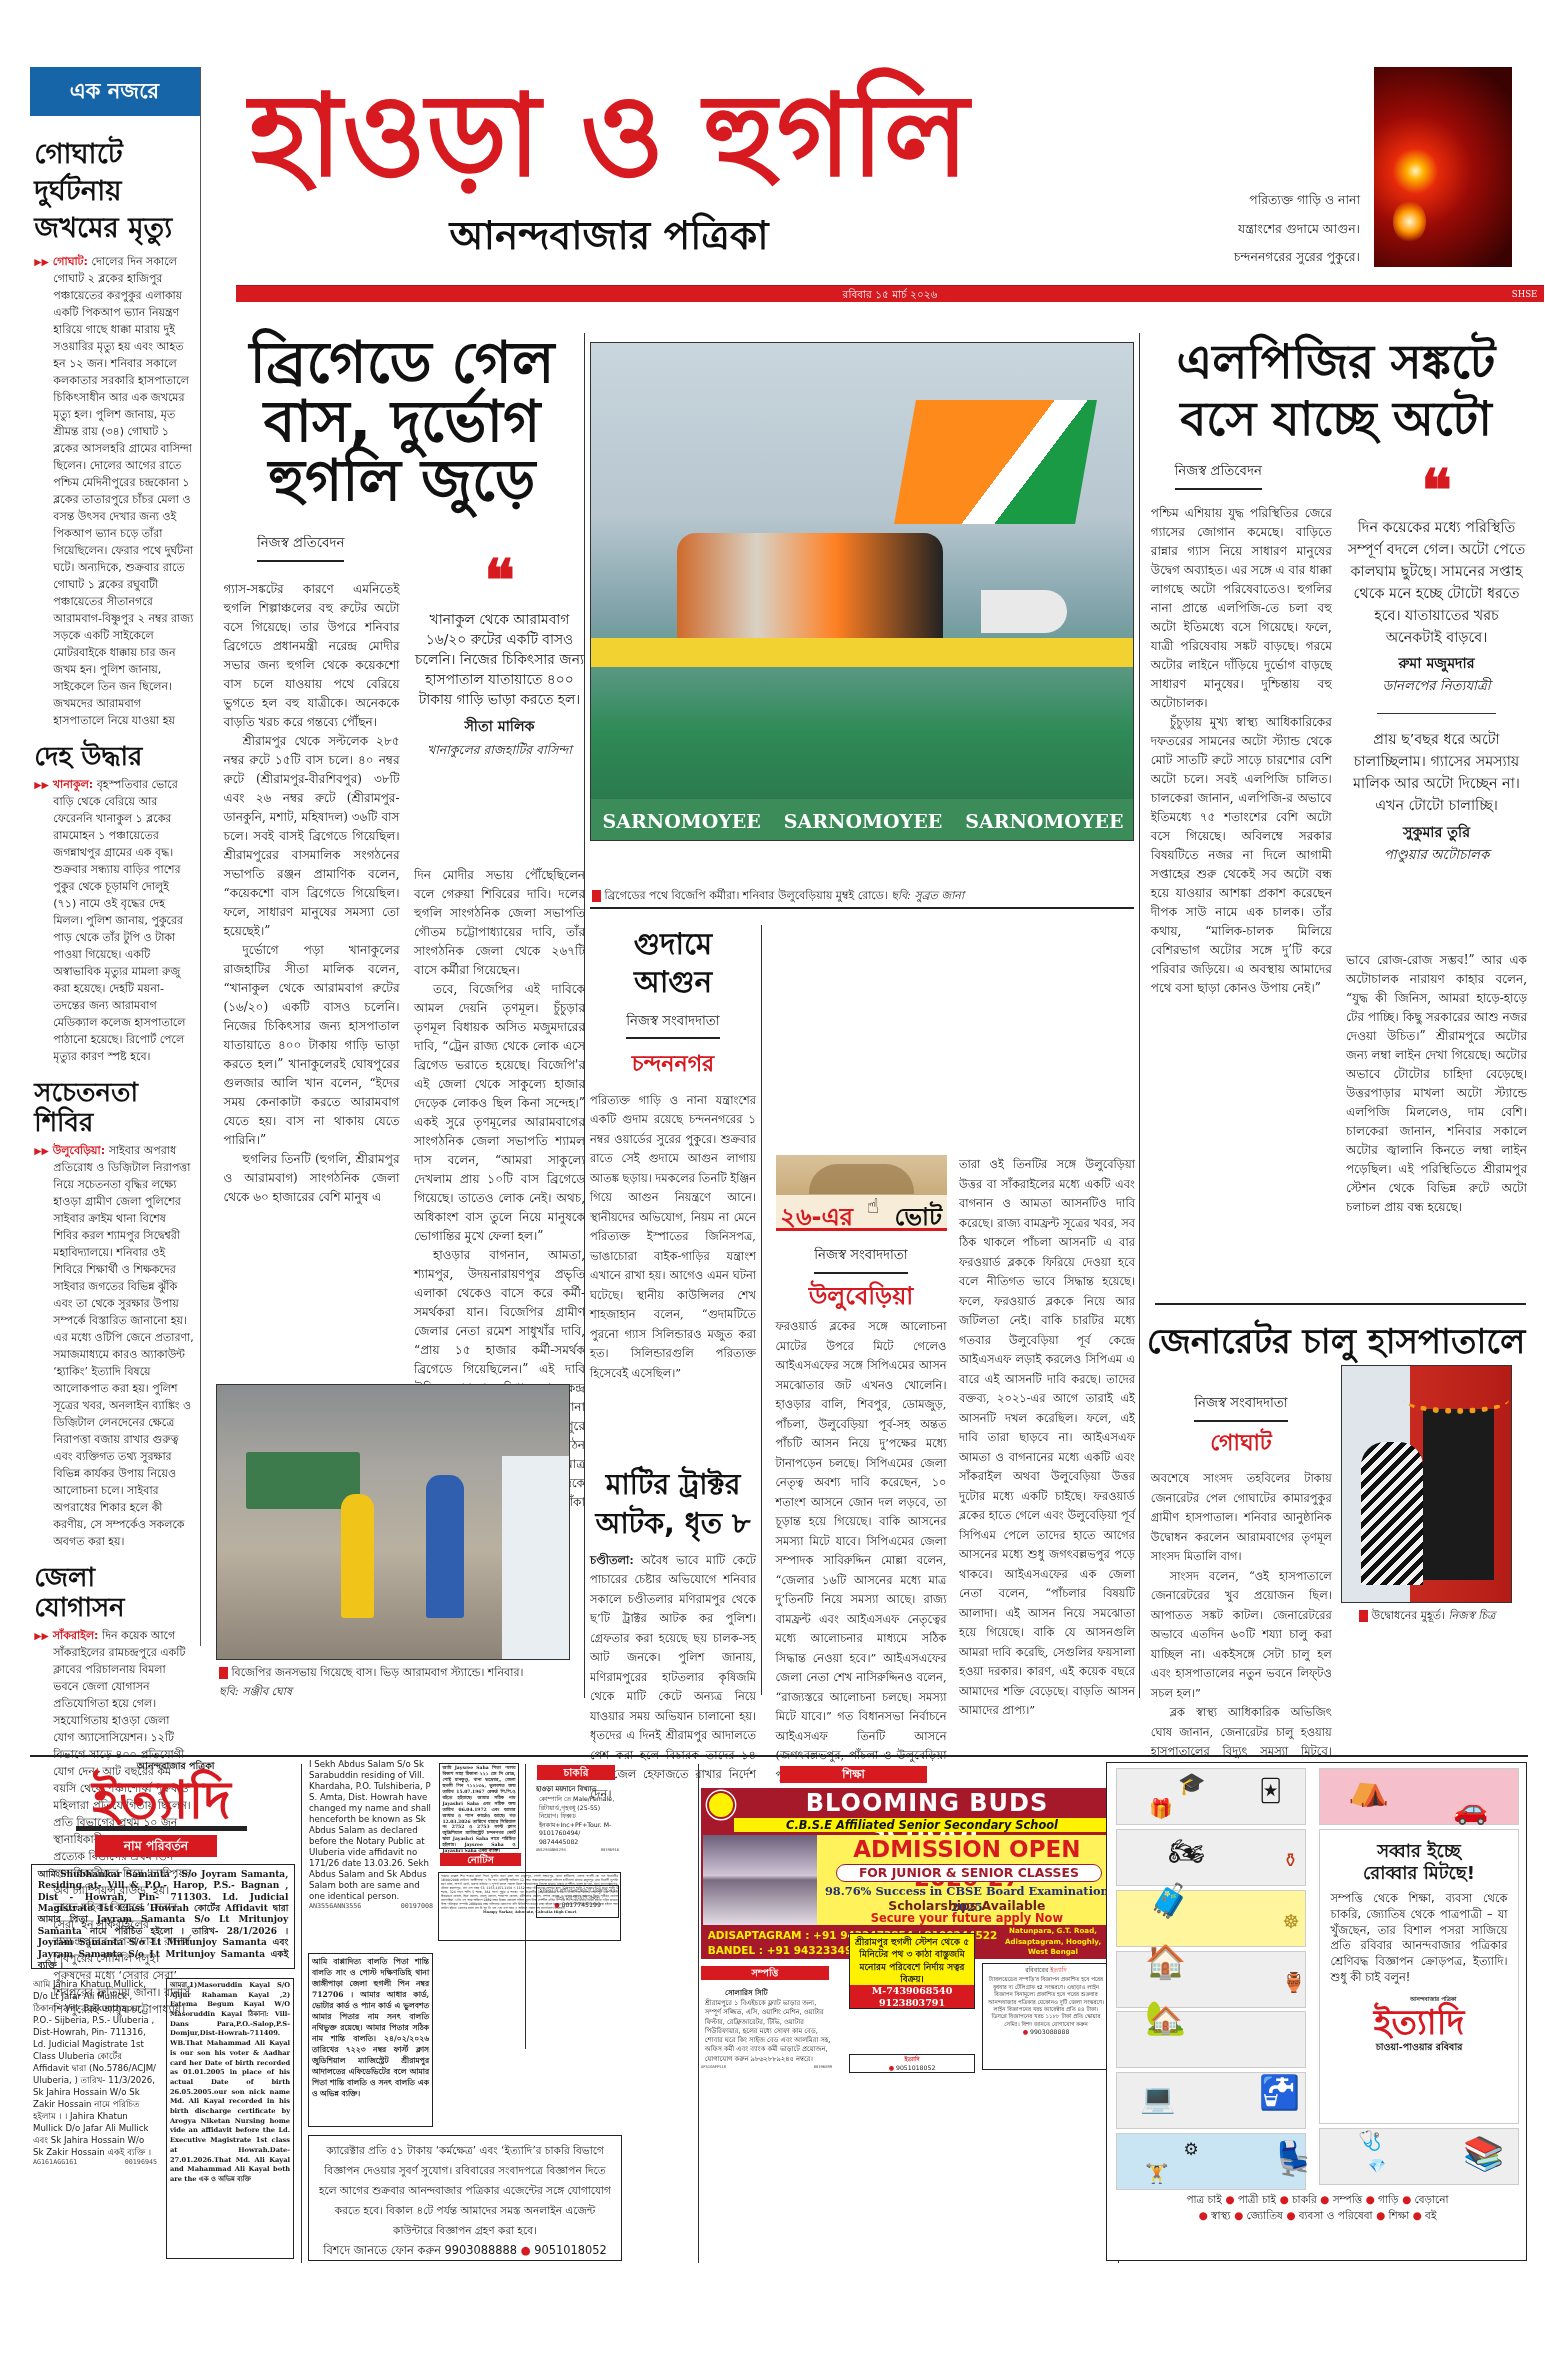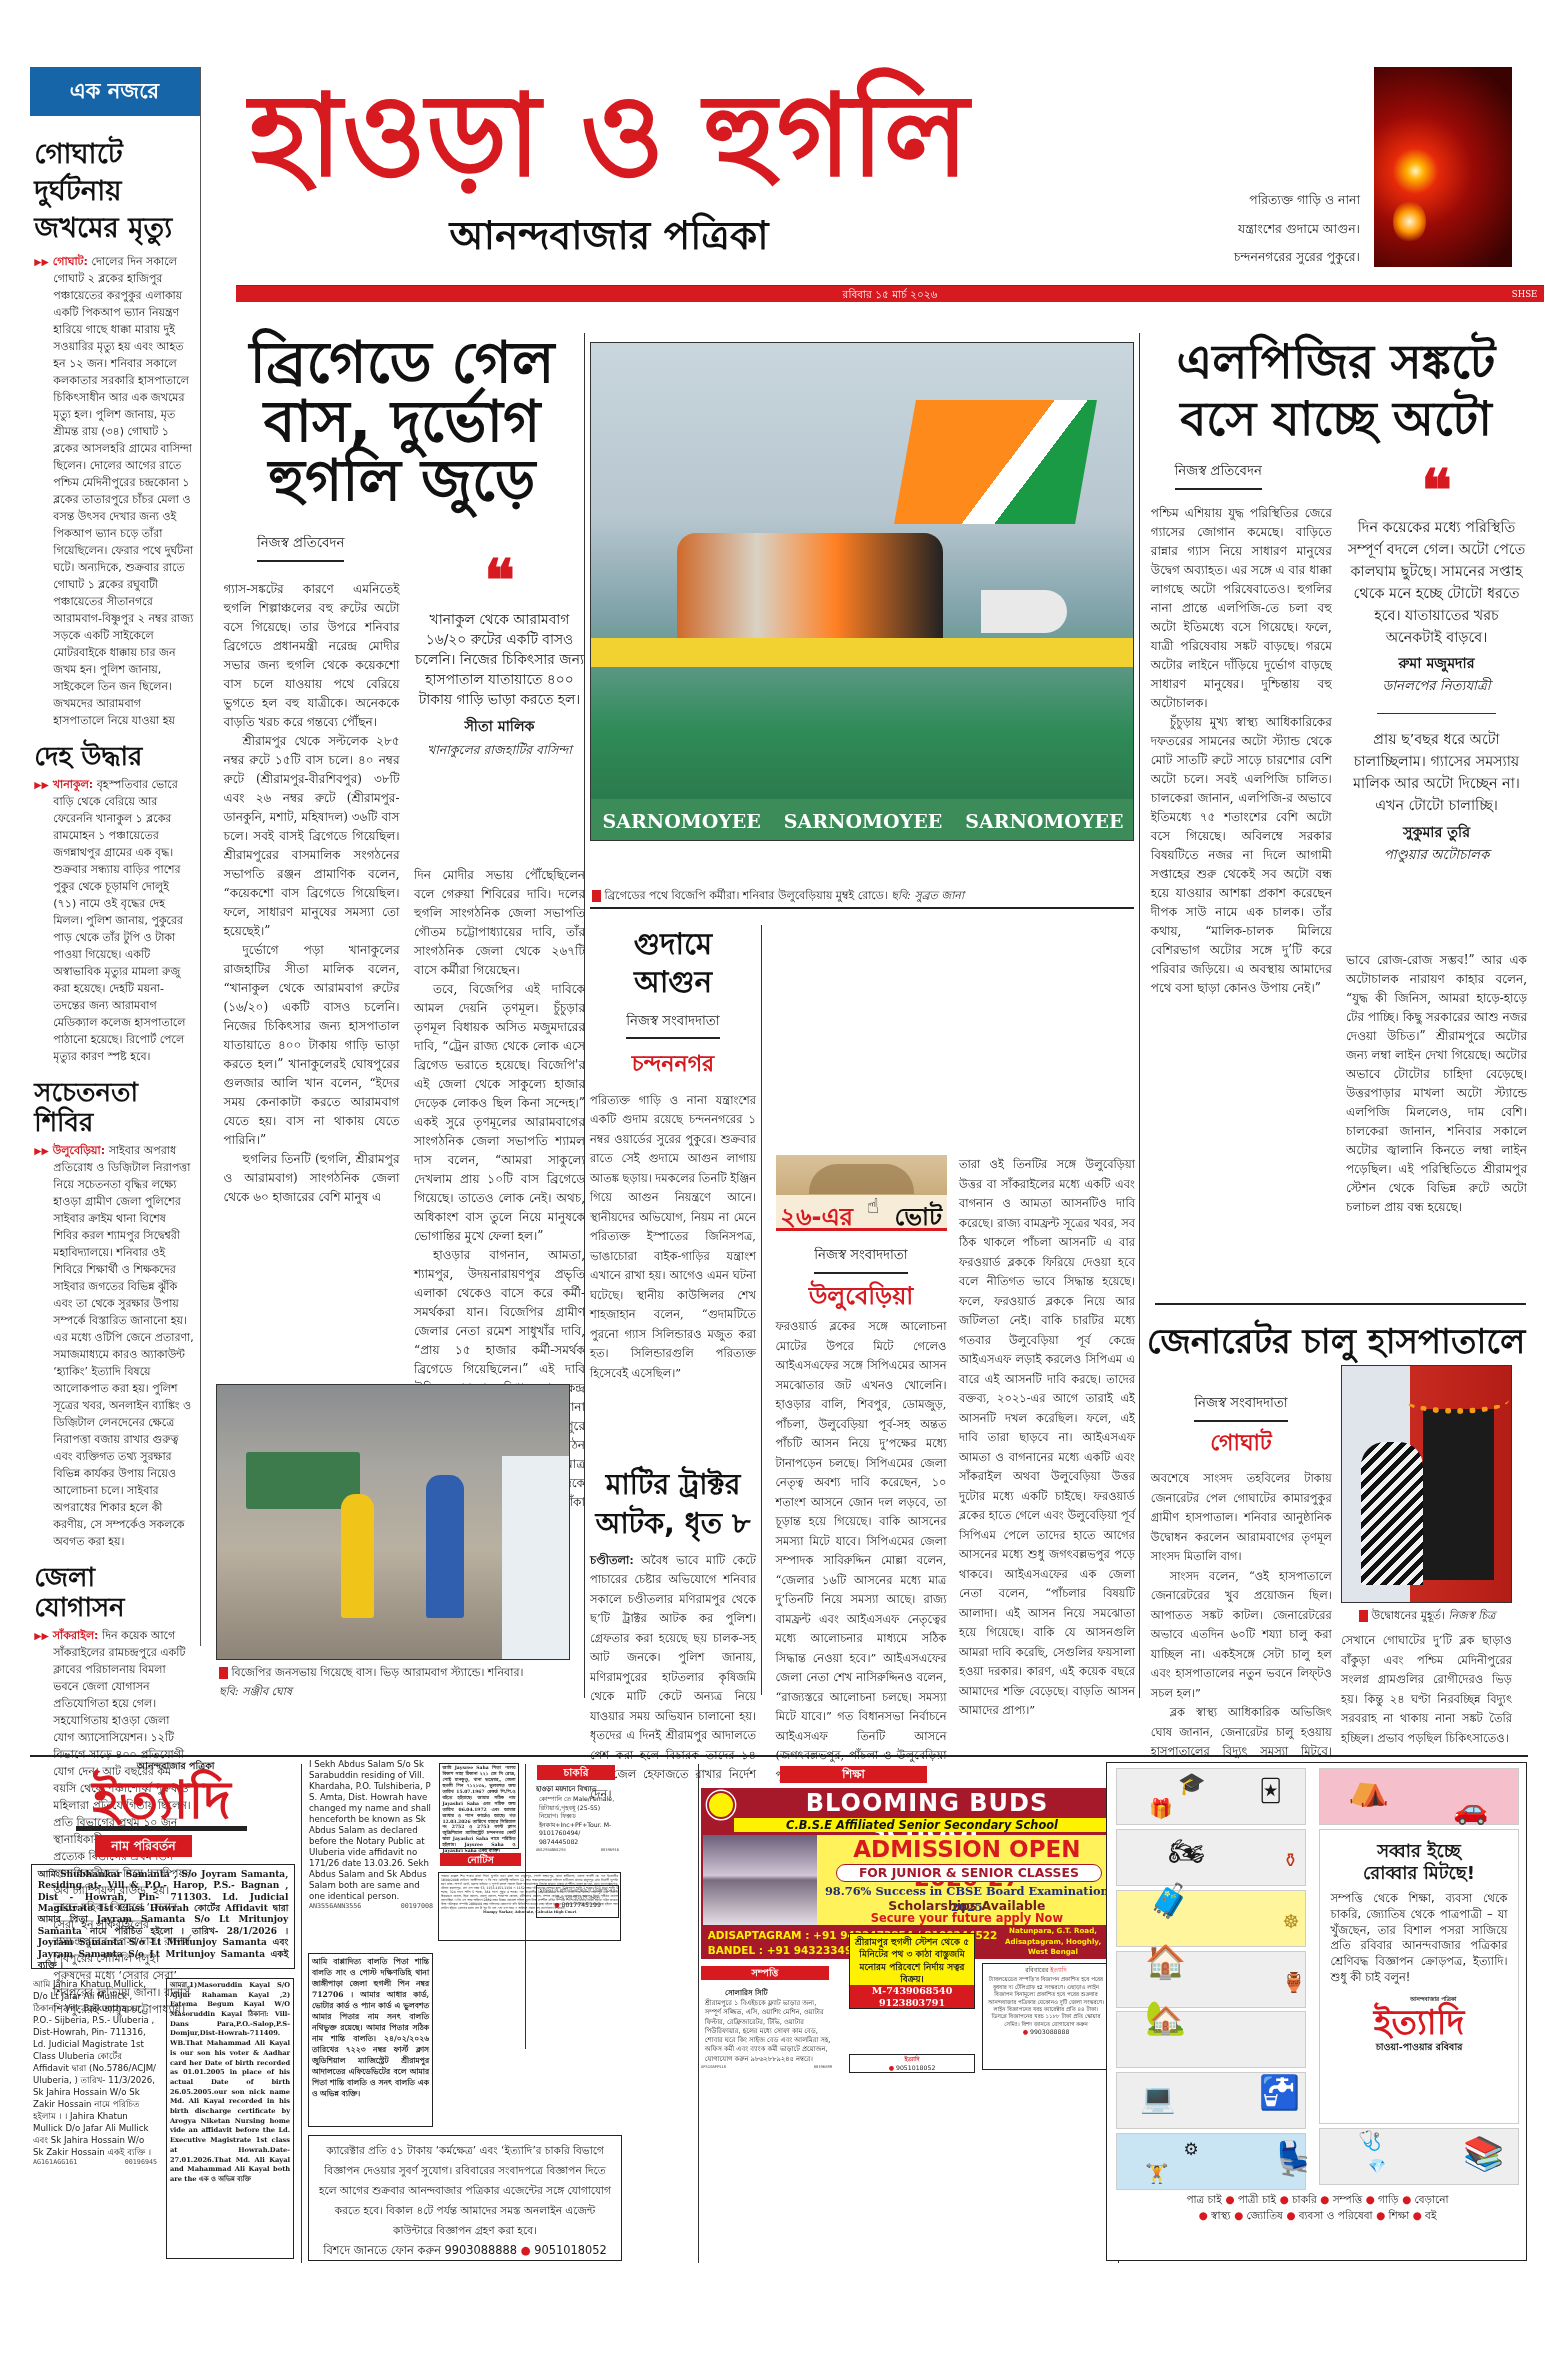--- a/index.html
+++ b/index.html
@@ -204,33 +204,30 @@
     <p>ব্লক স্বাস্থ্য আধিকারিক অভিজিৎ ঘোষ জানান, জেনারেটর চালু হওয়ায় হাসপাতালের বিদ্যুৎ সমস্যা মিটবে। বিদ্যুৎ সঙ্কটের কারণে নতুন ভবনের দোতলা ব্যবহার করা যাচ্ছিল না। ফলে, ৬০টি শয্যার অনুমোদন থাকা সত্ত্বেও ৩০টি শয্যাই রাখা হয়েছিল। হাসপাতাল সূত্রে জানা গিয়েছে,</p>
   </div>
   <div class="photo" style="left:195px; top:48px; width:171px; height:238px; background:linear-gradient(90deg, #dfe5ea 0%, #dfe5ea 40%, #c82a20 40%, #b31d16 100%);">
     <div class="abs" style="left:81px; top:43px; width:71px; height:171px; background:#1b1b1b;"></div>
     <div class="abs" style="left:62px; top:19px; width:105px; height:28.5px; border-bottom:6.7px dotted #f39a18; border-radius:0 0 50% 50%;"></div>
     <div class="abs" style="left:19px; top:76px; width:62px; height:143px; background:repeating-linear-gradient(135deg, #111 0 4.8px, #f2f2f2 4.8px 9.5px); border-radius:24px 24px 0 0;"></div>
   </div>
   <div class="abs caption" style="left:213px; top:290px; width:171px;">
     <span class="sq"></span><span>উদ্বোধনের মুহূর্ত।</span> <i>নিজস্ব চিত্র</i>
   </div>
-  <div class="abs body-text" style="left:195px; top:314px; width:171px; font-size:11.4px; line-height:19.5px;">
-      <p>সেখানে গোঘাটের দু’টি ব্লক ছাড়াও বাঁকুড়া এবং পশ্চিম মেদিনীপুরের সংলগ্ন গ্রামগুলির রোগীদেরও ভিড় হয়। কিন্তু ২৪ ঘণ্টা নিরবচ্ছিন্ন বিদ্যুৎ সরবরাহ না থাকায় নানা সঙ্কট তৈরি হচ্ছিল। প্রভাব পড়ছিল চিকিৎসাতেও।</p>
-    </div>
 </div>
 
 <div class="hrule" style="left:29.5px; top:1755px; width:1498px; height:2.4px;"></div>
 
 <div class="abs" style="left:71px; top:1759px; width:181px; height:67px;">
   <div style="font-size:9.5px; font-weight:bold; text-align:center; padding-left:28.5px;">আনন্দবাজার পত্রিকা</div>
   <div style="font-size:52px; line-height:52px; font-weight:bold; color:#d71920; text-align:center;">ইত্যাদি</div>
   <div style="width:171px; height:4.8px; background:#222; margin:0 auto;"></div>
 </div>
-<div class="cat-label" style="left:95px; top:1835px; width:97px; height:22px; font-size:12.4px; line-height:22px;">নাম পরিবর্তন</div>
+<div class="cat-label" style="left:95px; top:1835px; width:122px; height:22px; font-size:12.4px; line-height:22px;">নাম পরিবর্তন</div>
 
 <div class="ad-box" style="left:31px; top:1864px; width:264px; height:105px;">
   <div class="ad-text-bold" style="font-size:9px; line-height:11.4px;">আমি Shubhankar Samanta , S/o Joyram Samanta, Residing at- Vill &amp; P.O.- Harop, P.S.- Bagnan , Dist - Howrah, Pin- 711303. Ld. Judicial Magistrate 1st Class Howrah কোর্টের Affidavit দ্বারা আমার পিতা Jayram Samanta S/o Lt Mritunjoy Samanta নামে পরিচিত হইলো । তারিখ- 28/1/2026 । Joyram Samanta S/o Lt Mritunjoy Samanta এবং Jayram Samanta S/o Lt Mritunjoy Samanta একই ব্যক্তি ।</div>
 </div>
 <div class="abs" style="left:33px; top:1978px; width:124px; height:285px;">
   <div style="font-size:8.6px; line-height:12px;">আমি Jahira Khatun Mullick, D/o Lt Jafar Ali Mullick , ঠিকানা - Vill- Baikunthapur, P.O.- Sijberia, P.S.- Uluberia , Dist-Howrah, Pin- 711316, Ld. Judicial Magistrate 1st Class Uluberia কোর্টের Affidavit দ্বারা (No.5786/ACJM/ Uluberia, ) তারিখ- 11/3/2026, Sk Jahira Hossain W/o Sk Zakir Hossain নামে পরিচিত হইলাম । । Jahira Khatun Mullick D/o Jafar Ali Mullick এবং Sk Jahira Hossain W/o Sk Zakir Hossain একই ব্যক্তি ।</div>
   <div class="code">
       <span>AG161AGG161</span>
       <span>00196945</span>
     </div>

